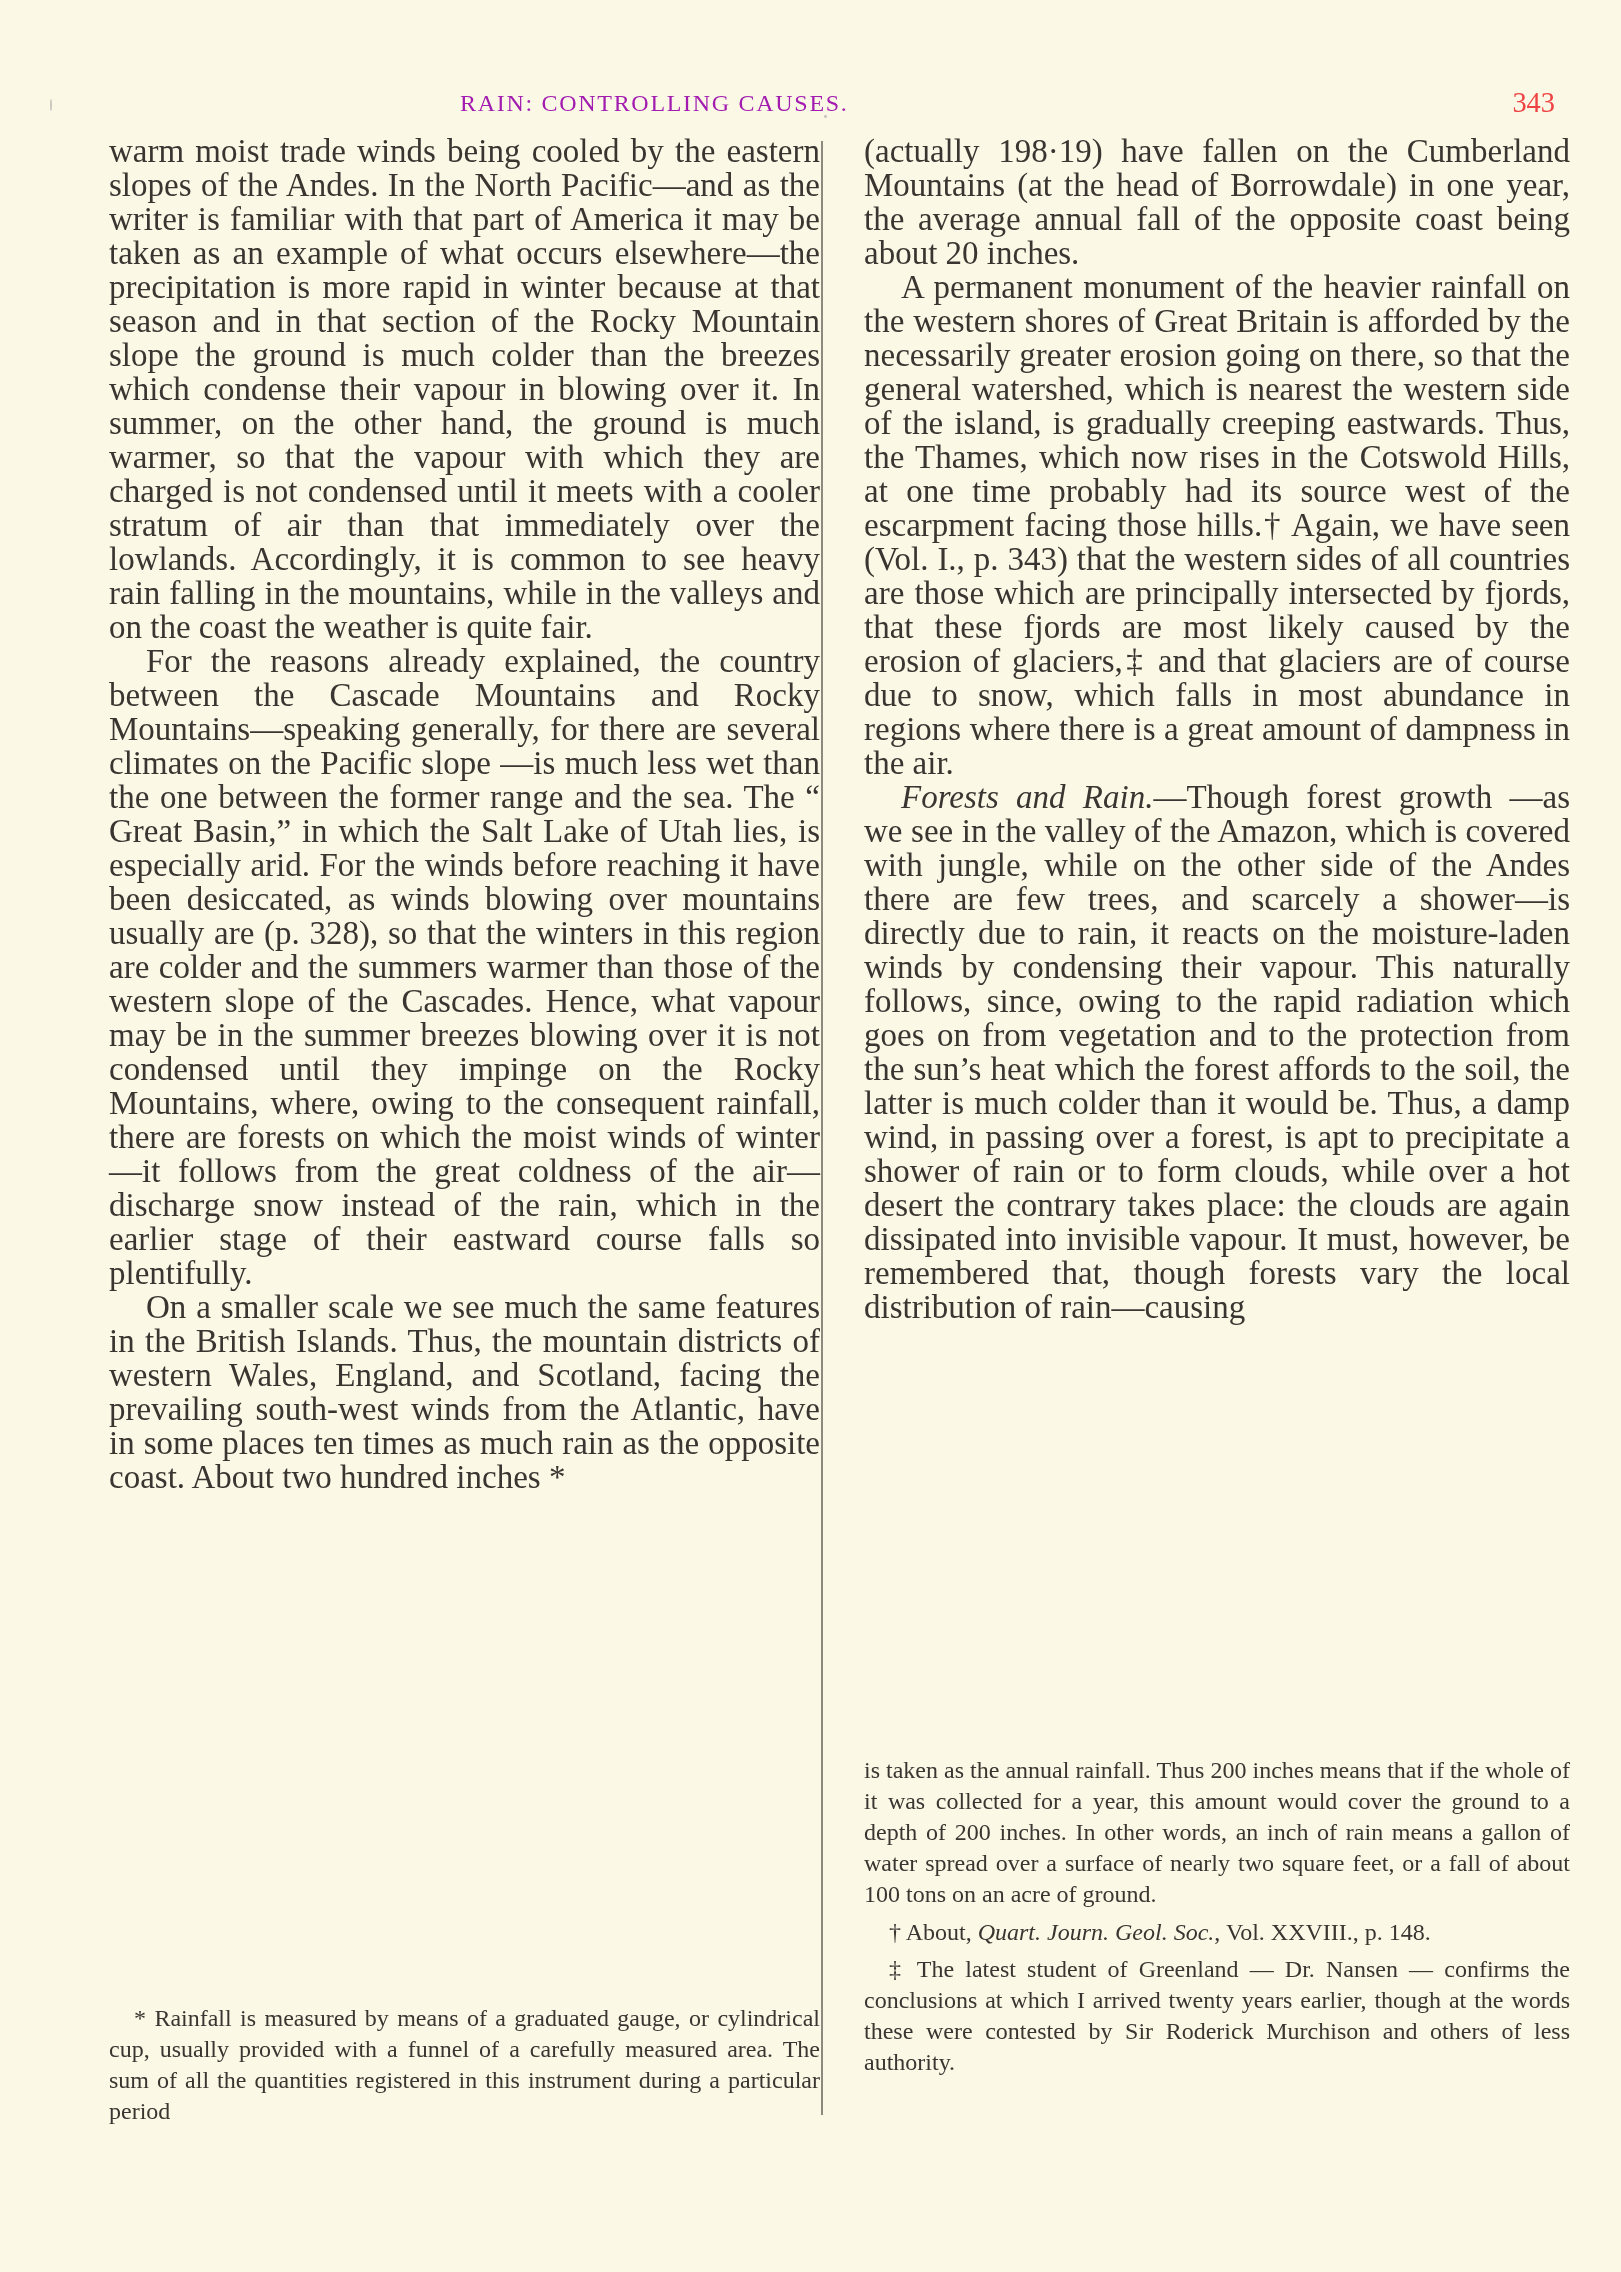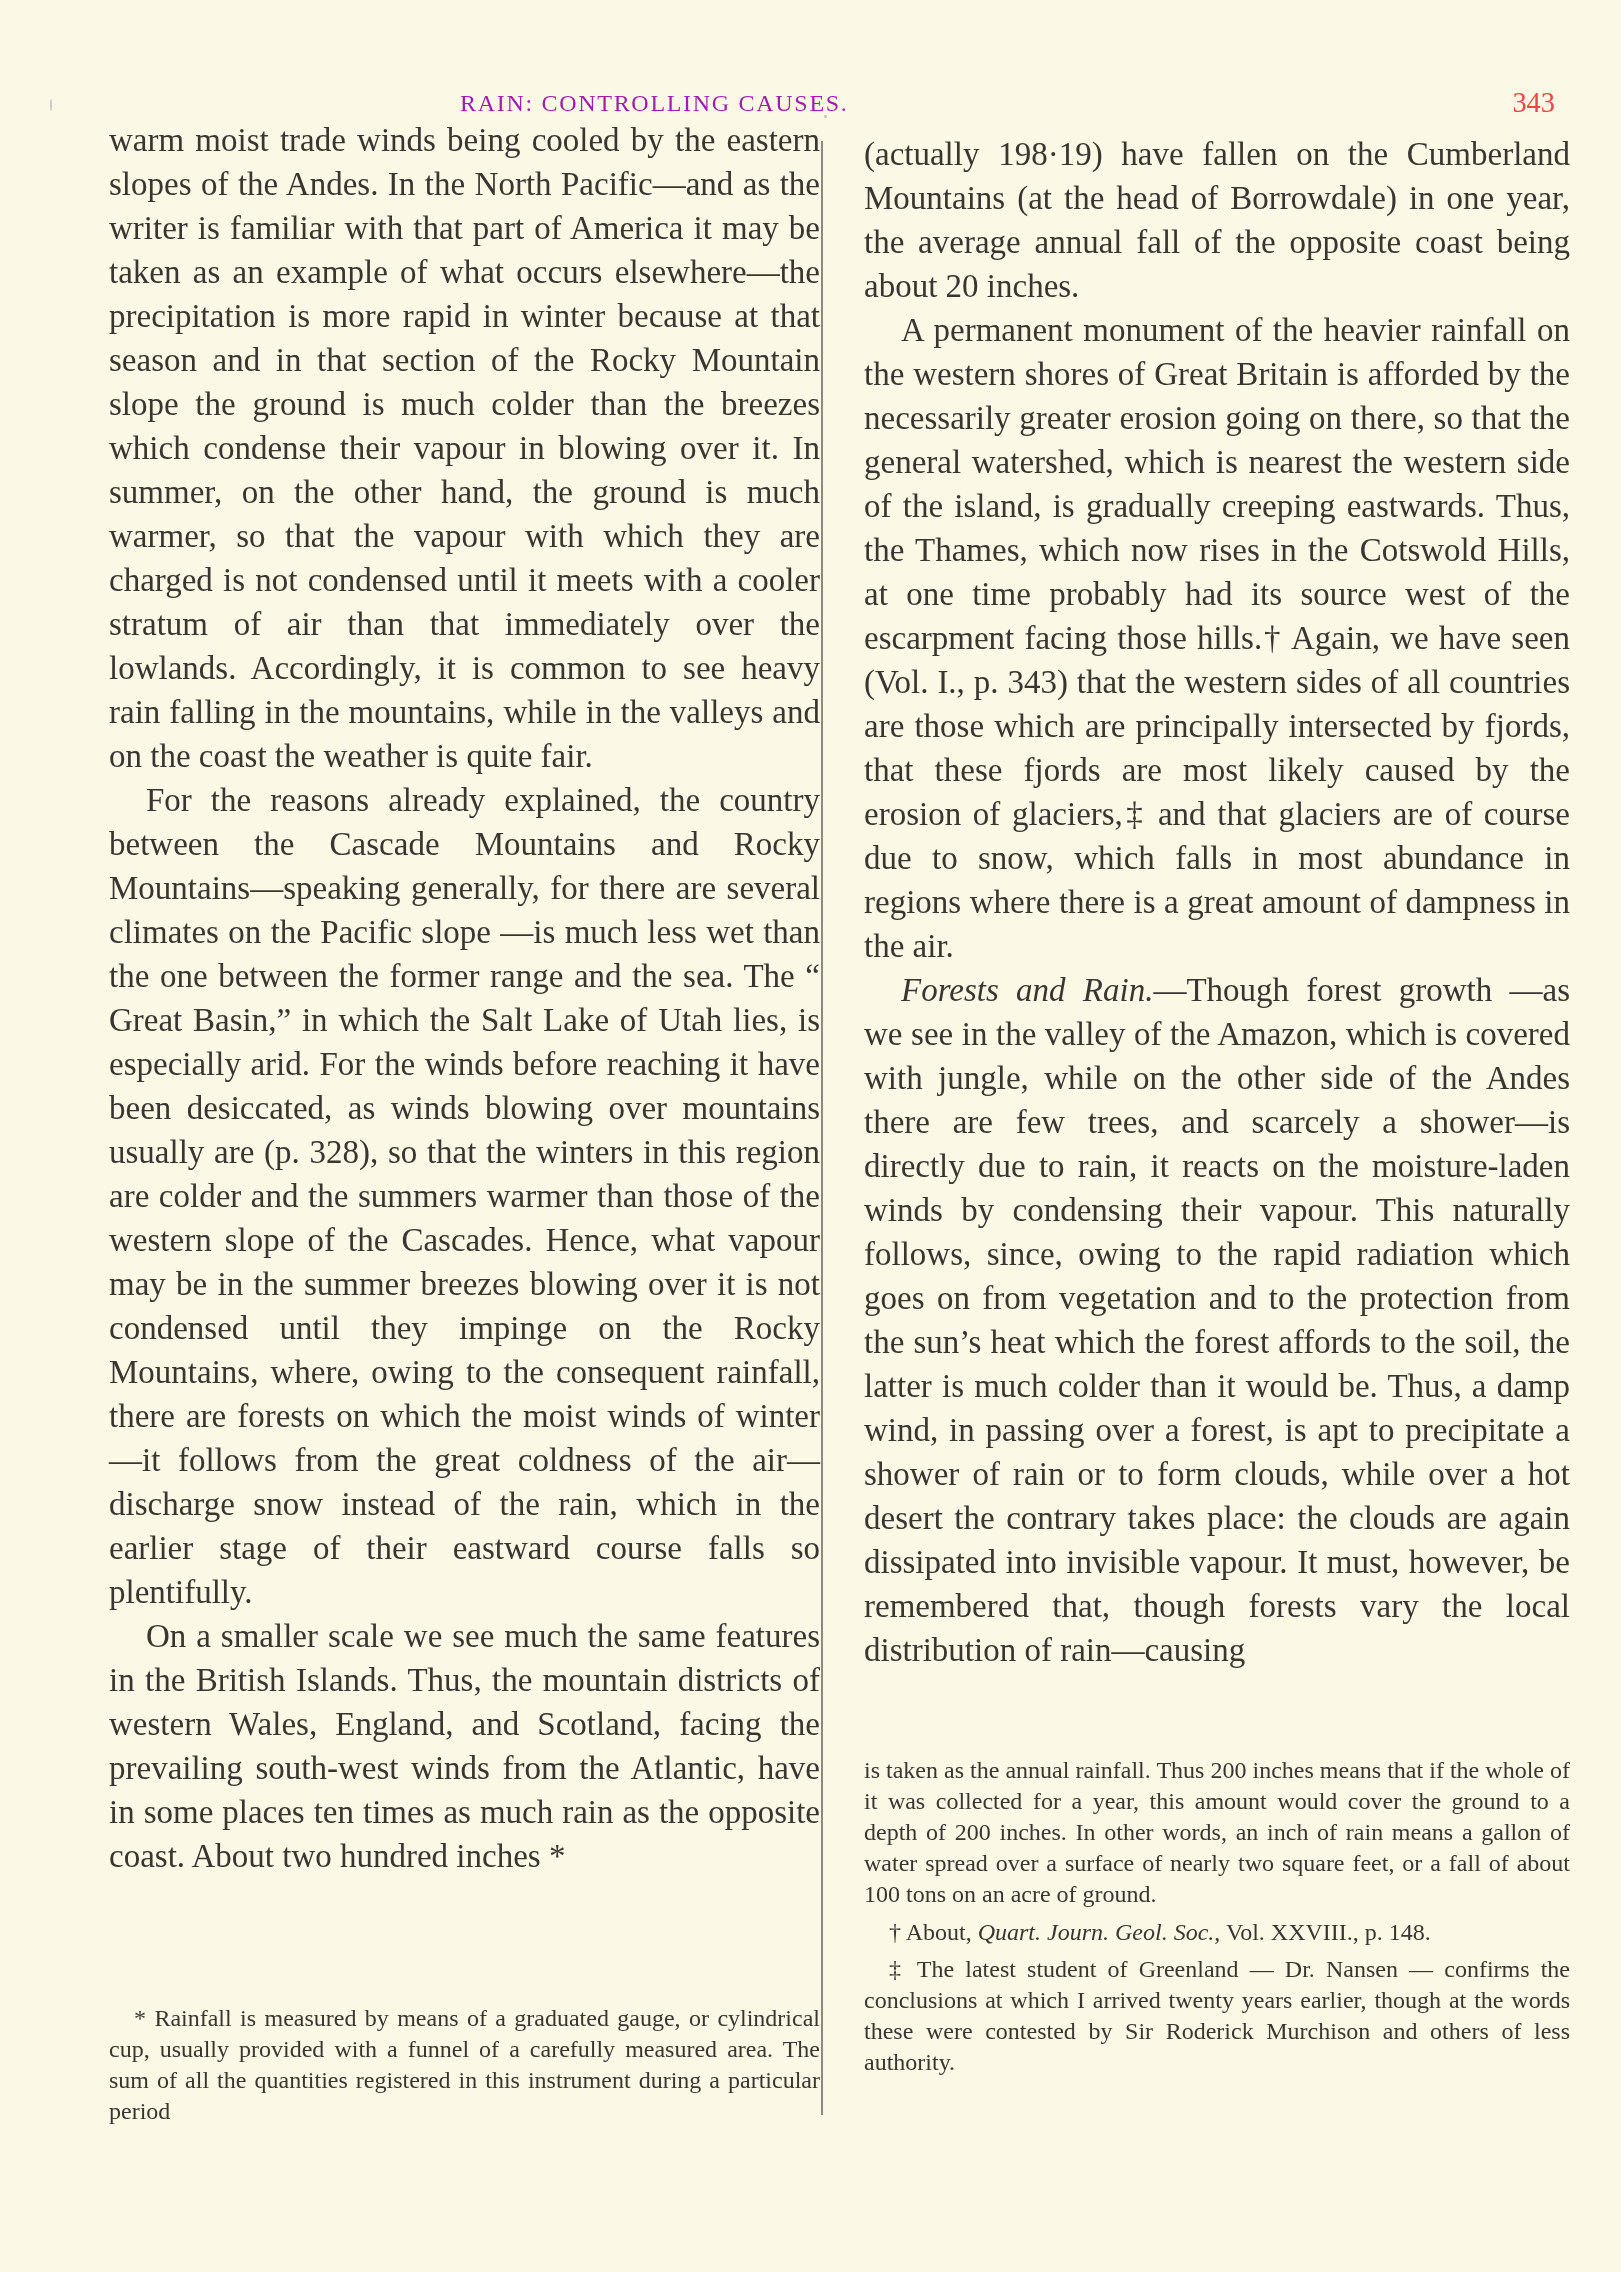--- a/index.html
+++ b/index.html
@@ -16,26 +16,26 @@
   }
   .running-title {
     position: absolute; left: 351px; top: 0;
     font-size: 24px; letter-spacing: 1.7px; color: #a21caf;
   }
   .page-number {
     position: absolute; right: 25px; top: -3.3px;
     font-size: 28.4px; color: #ef4444;
   }
   .column {
-    position: absolute; top: 118px;
-    font-size: 33px; line-height: 44px;
+    position: absolute; top: 134px;
+    font-size: 33px; line-height: 34px;
     text-align: justify;
   }
   .col-left { left: 109px; width: 711px; }
-  .col-right { left: 864px; width: 706px; margin-top: 14px; }
+  .col-right { left: 864px; width: 706px; }
   .divider {
     position: absolute; left: 821px; top: 141px; width: 1.7px; height: 1974px;
     background: #6a645c; opacity: 0.75;
   }
   .para { margin: 0; text-indent: 0; }
   .para.indent { text-indent: 37px; font-family: Liberation Serif, serif; }
   .italic { font-style: italic; }
   .footnotes {
     font-size: 24px; line-height: 31px; text-align: justify;
   }

